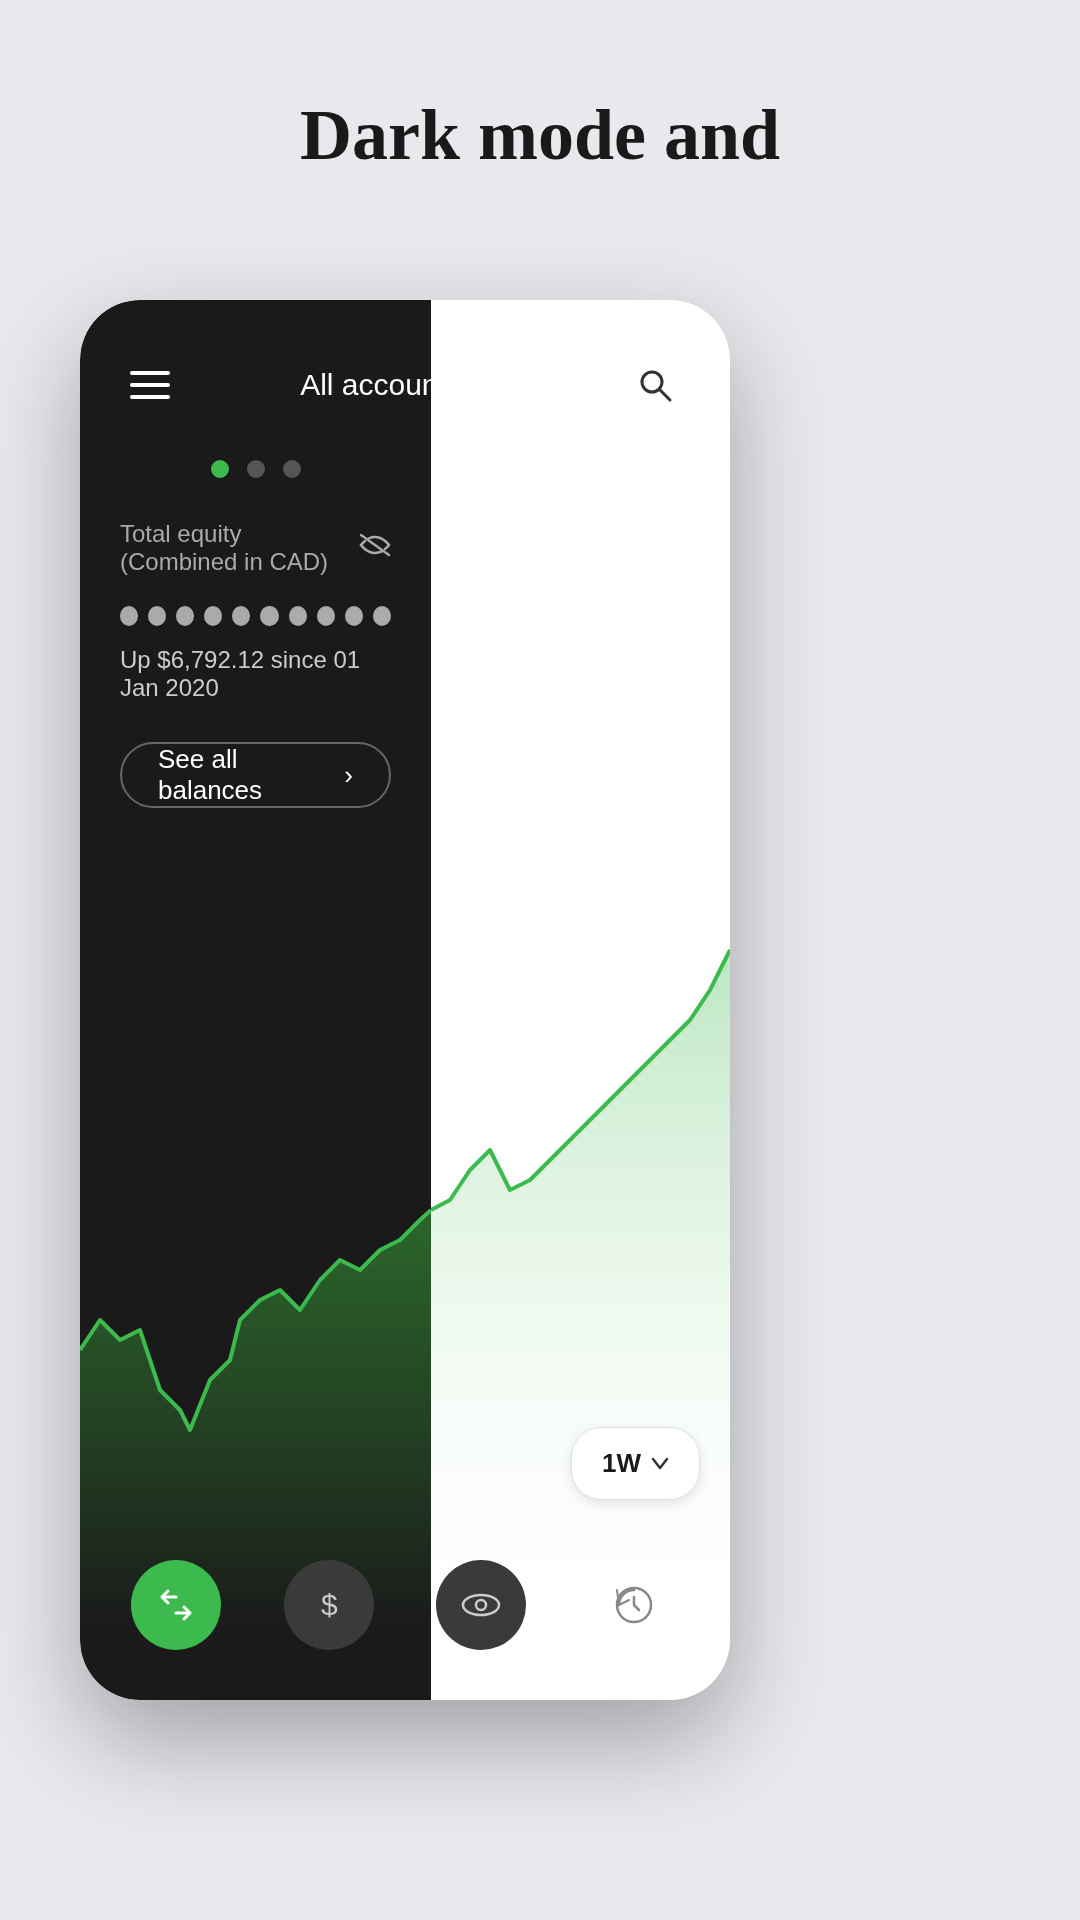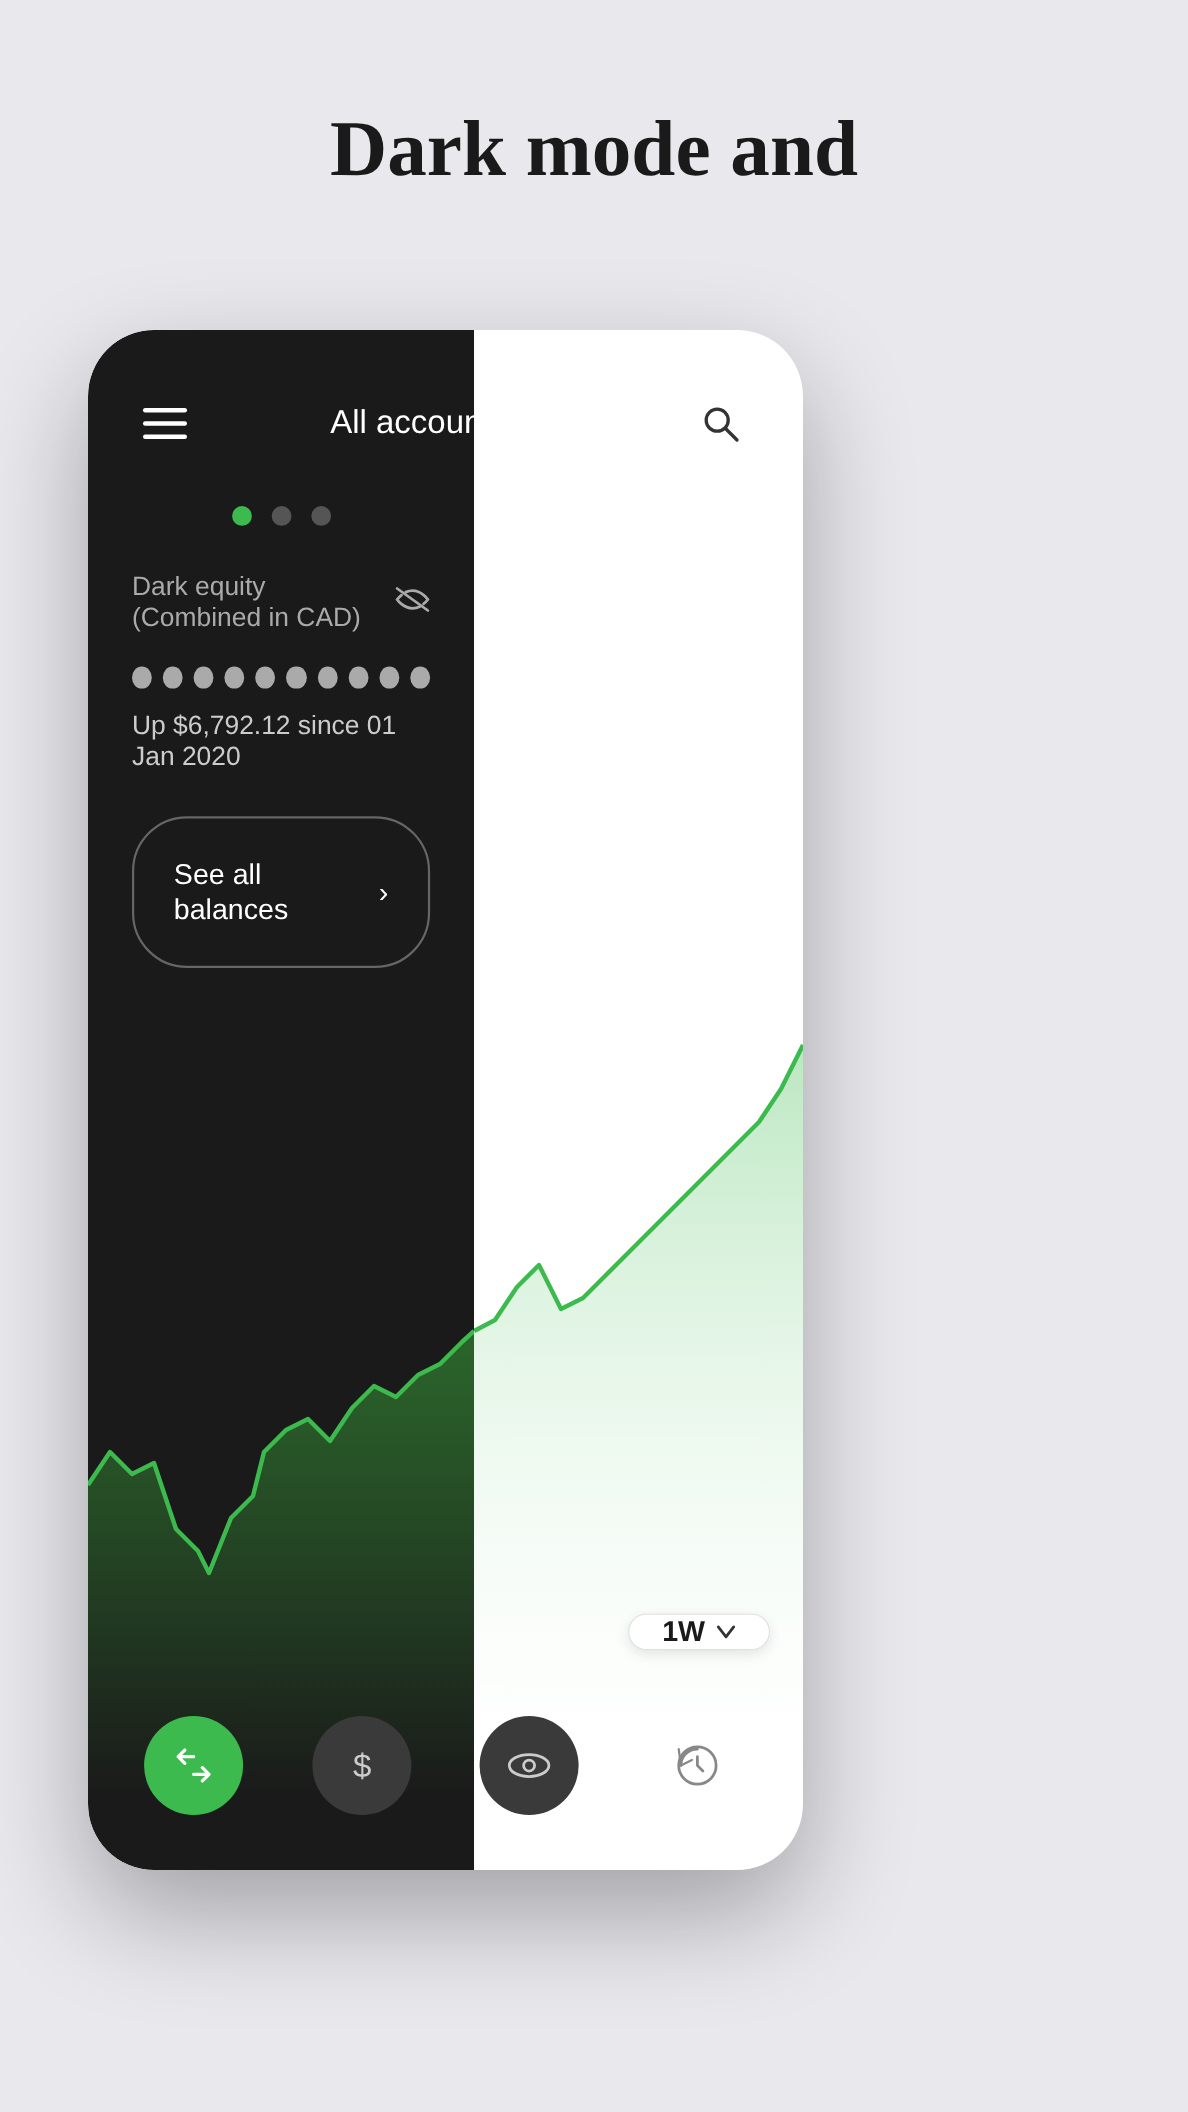--- a/index.html
+++ b/index.html
@@ -188,21 +188,21 @@
       font-size: 24px;
       margin-bottom: 40px;
     }
 
     .see-all-btn {
       display: inline-flex;
       align-items: center;
       gap: 10px;
       border: 2px solid #666666;
       border-radius: 50px;
-      padding: 36px 36px;
+      padding: 0 36px;
       color: #ffffff;
       font-size: 26px;
       cursor: pointer;
       background: transparent;
     }
 
     .chevron-right {
       font-size: 26px;
       color: #ffffff;
     }
@@ -224,21 +224,21 @@
     }
 
     
     .time-selector {
       position: absolute;
       bottom: 200px;
       right: 30px;
       background: #ffffff;
       border: 1px solid #e0e0e0;
       border-radius: 30px;
-      padding: 0 30px;
+      padding: 20px 30px;
       display: flex;
       align-items: center;
       gap: 10px;
       font-size: 26px;
       color: #1a1a1a;
       font-weight: 600;
       box-shadow: 0 4px 12px rgba(0,0,0,0.1);
       cursor: pointer;
       z-index: 20;
     }
@@ -327,21 +327,21 @@
       </div>
 
       <div class="dots-row">
         <div class="dot dot-active"></div>
         <div class="dot dot-inactive"></div>
         <div class="dot dot-inactive"></div>
       </div>
 
       <div class="equity-section">
         <div class="equity-label">
-          <span>Dark equity (Combined in CAD)</span>
+          <span>Total equity (Combined in CAD)</span>
           <span class="eye-slash-icon">
             <svg width="32" height="24" viewBox="0 0 32 24" fill="none">
               <path d="M2 2L30 22" stroke="#aaa" stroke-width="2.5" stroke-linecap="round"></path>
               <path d="M6 8C3.5 10 2 12 2 12s5.5 8 14 8c2.5 0 4.8-.6 6.8-1.6" stroke="#aaa" stroke-width="2.5" stroke-linecap="round"></path>
               <path d="M26 16C28.5 14 30 12 30 12s-5.5-8-14-8c-2.2 0-4.3.5-6.2 1.3" stroke="#aaa" stroke-width="2.5" stroke-linecap="round"></path>
             </svg>
           </span>
         </div>
 
         

